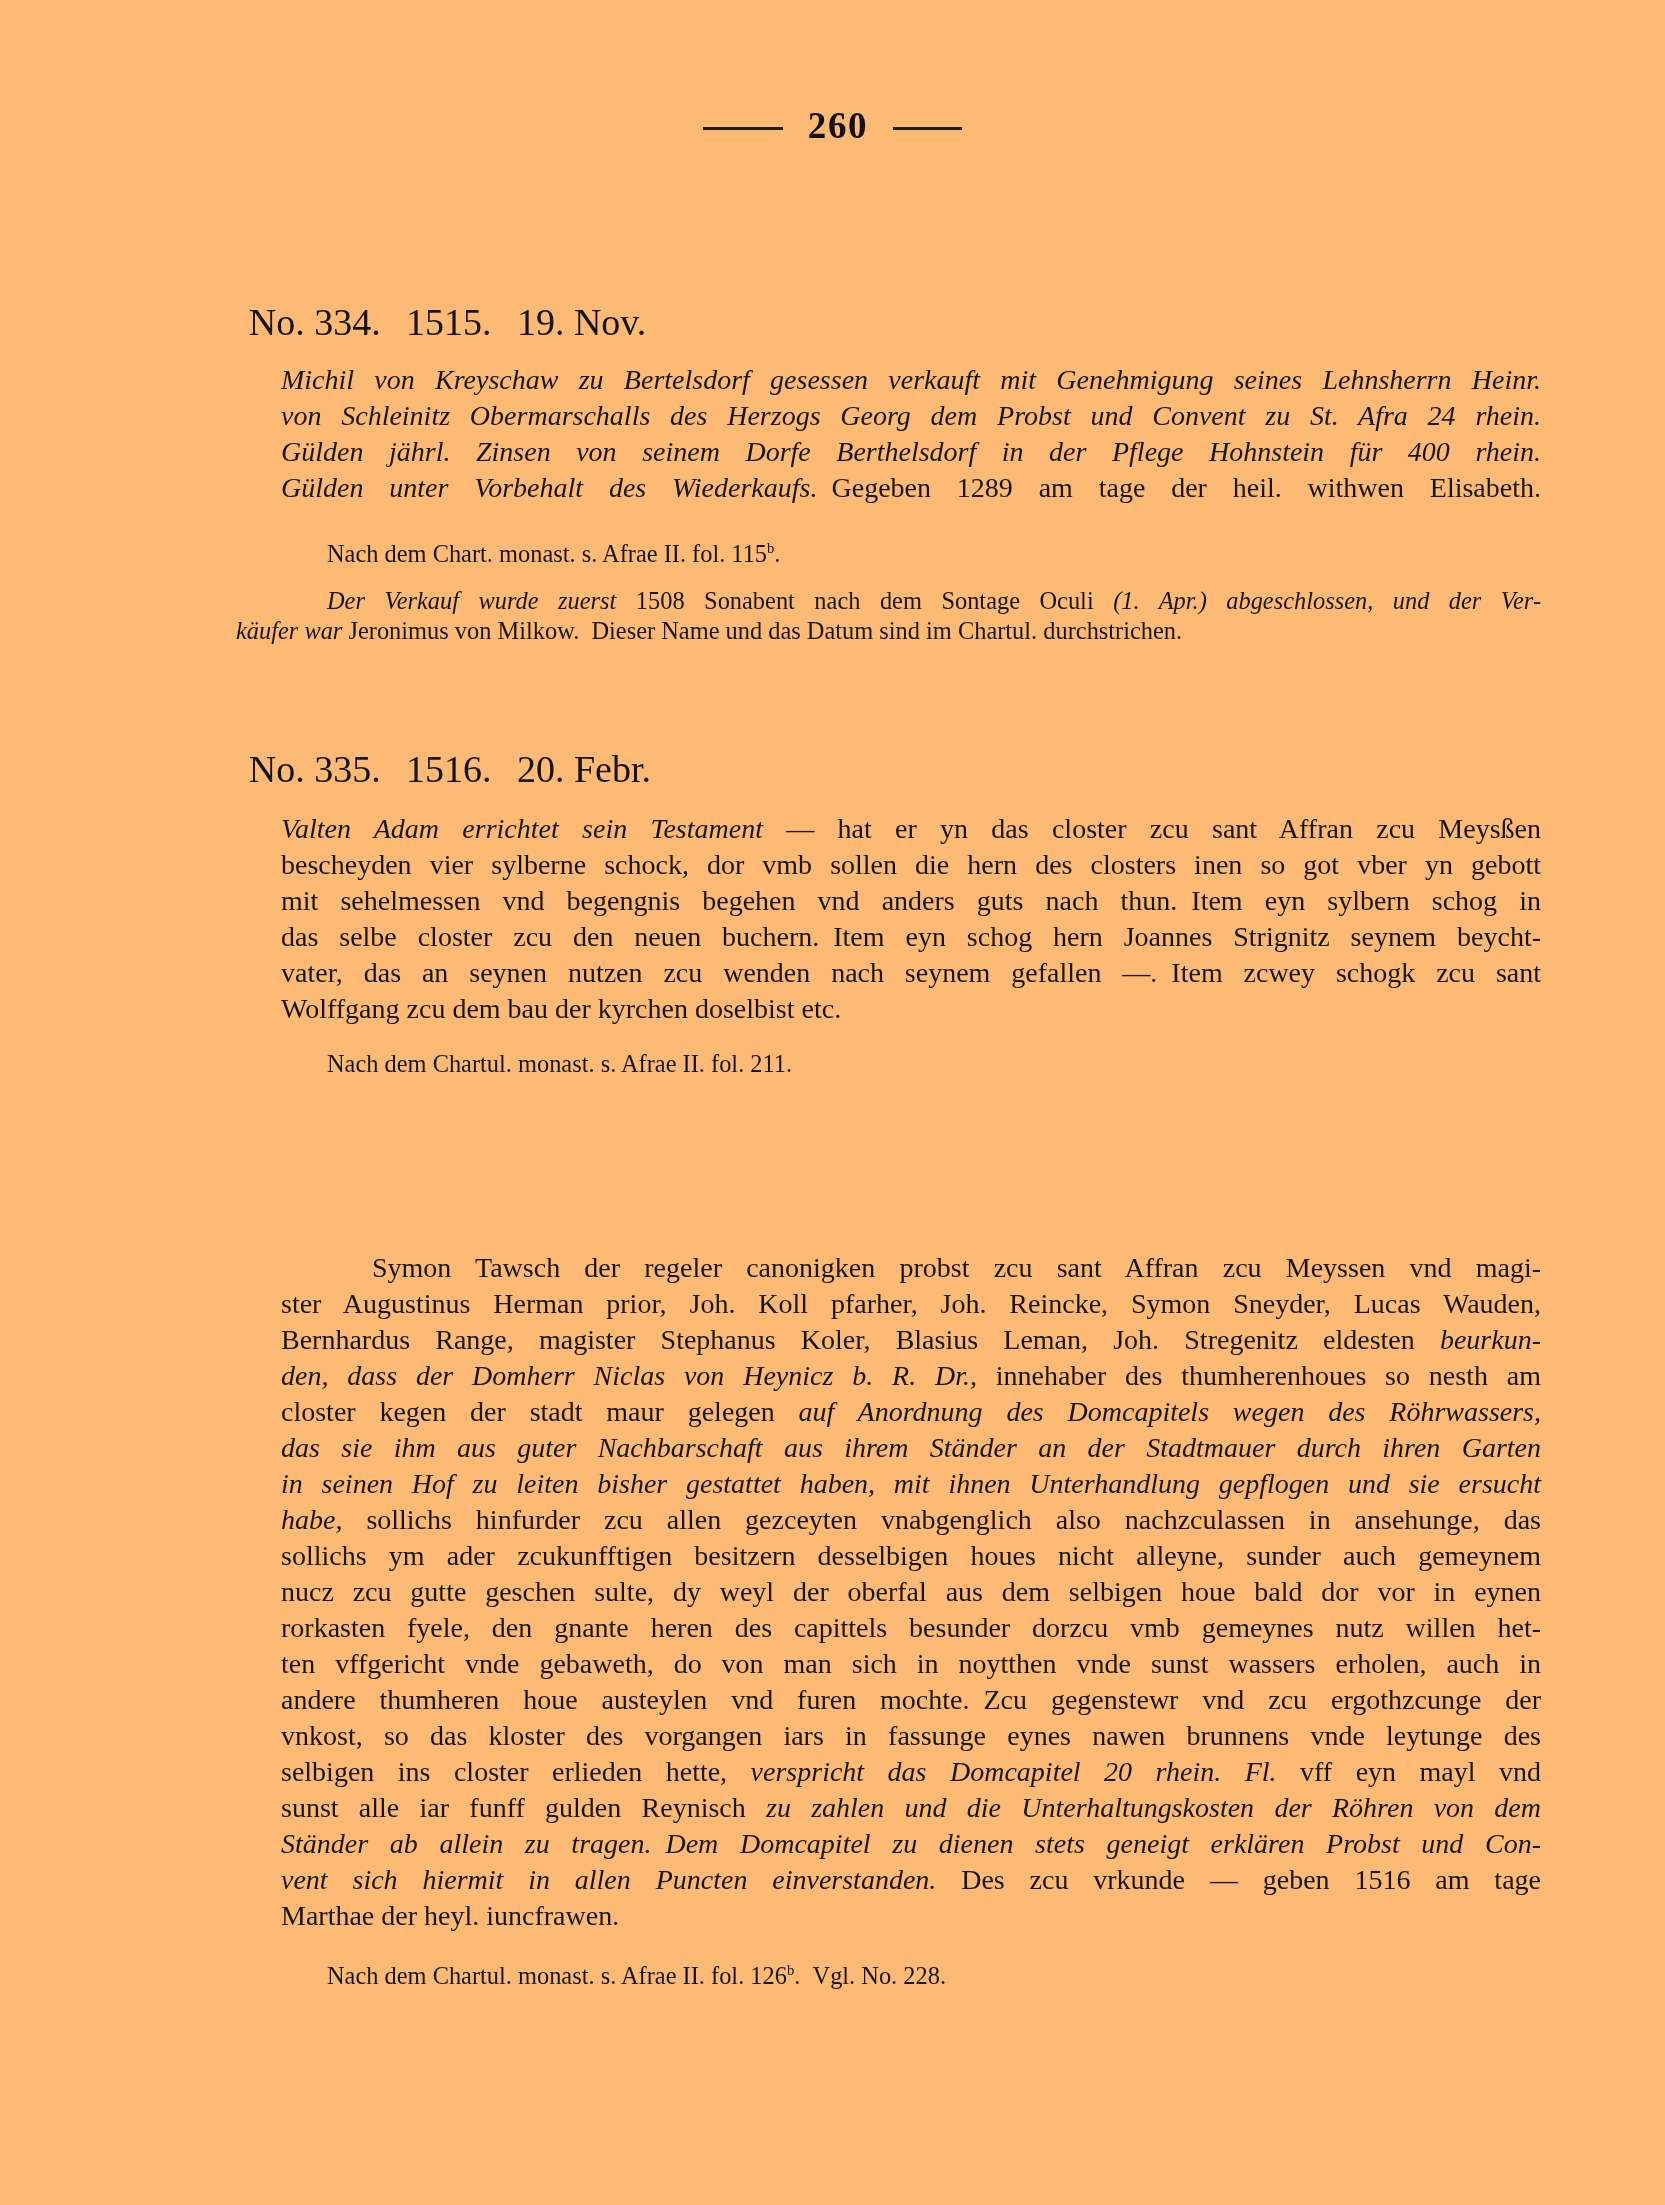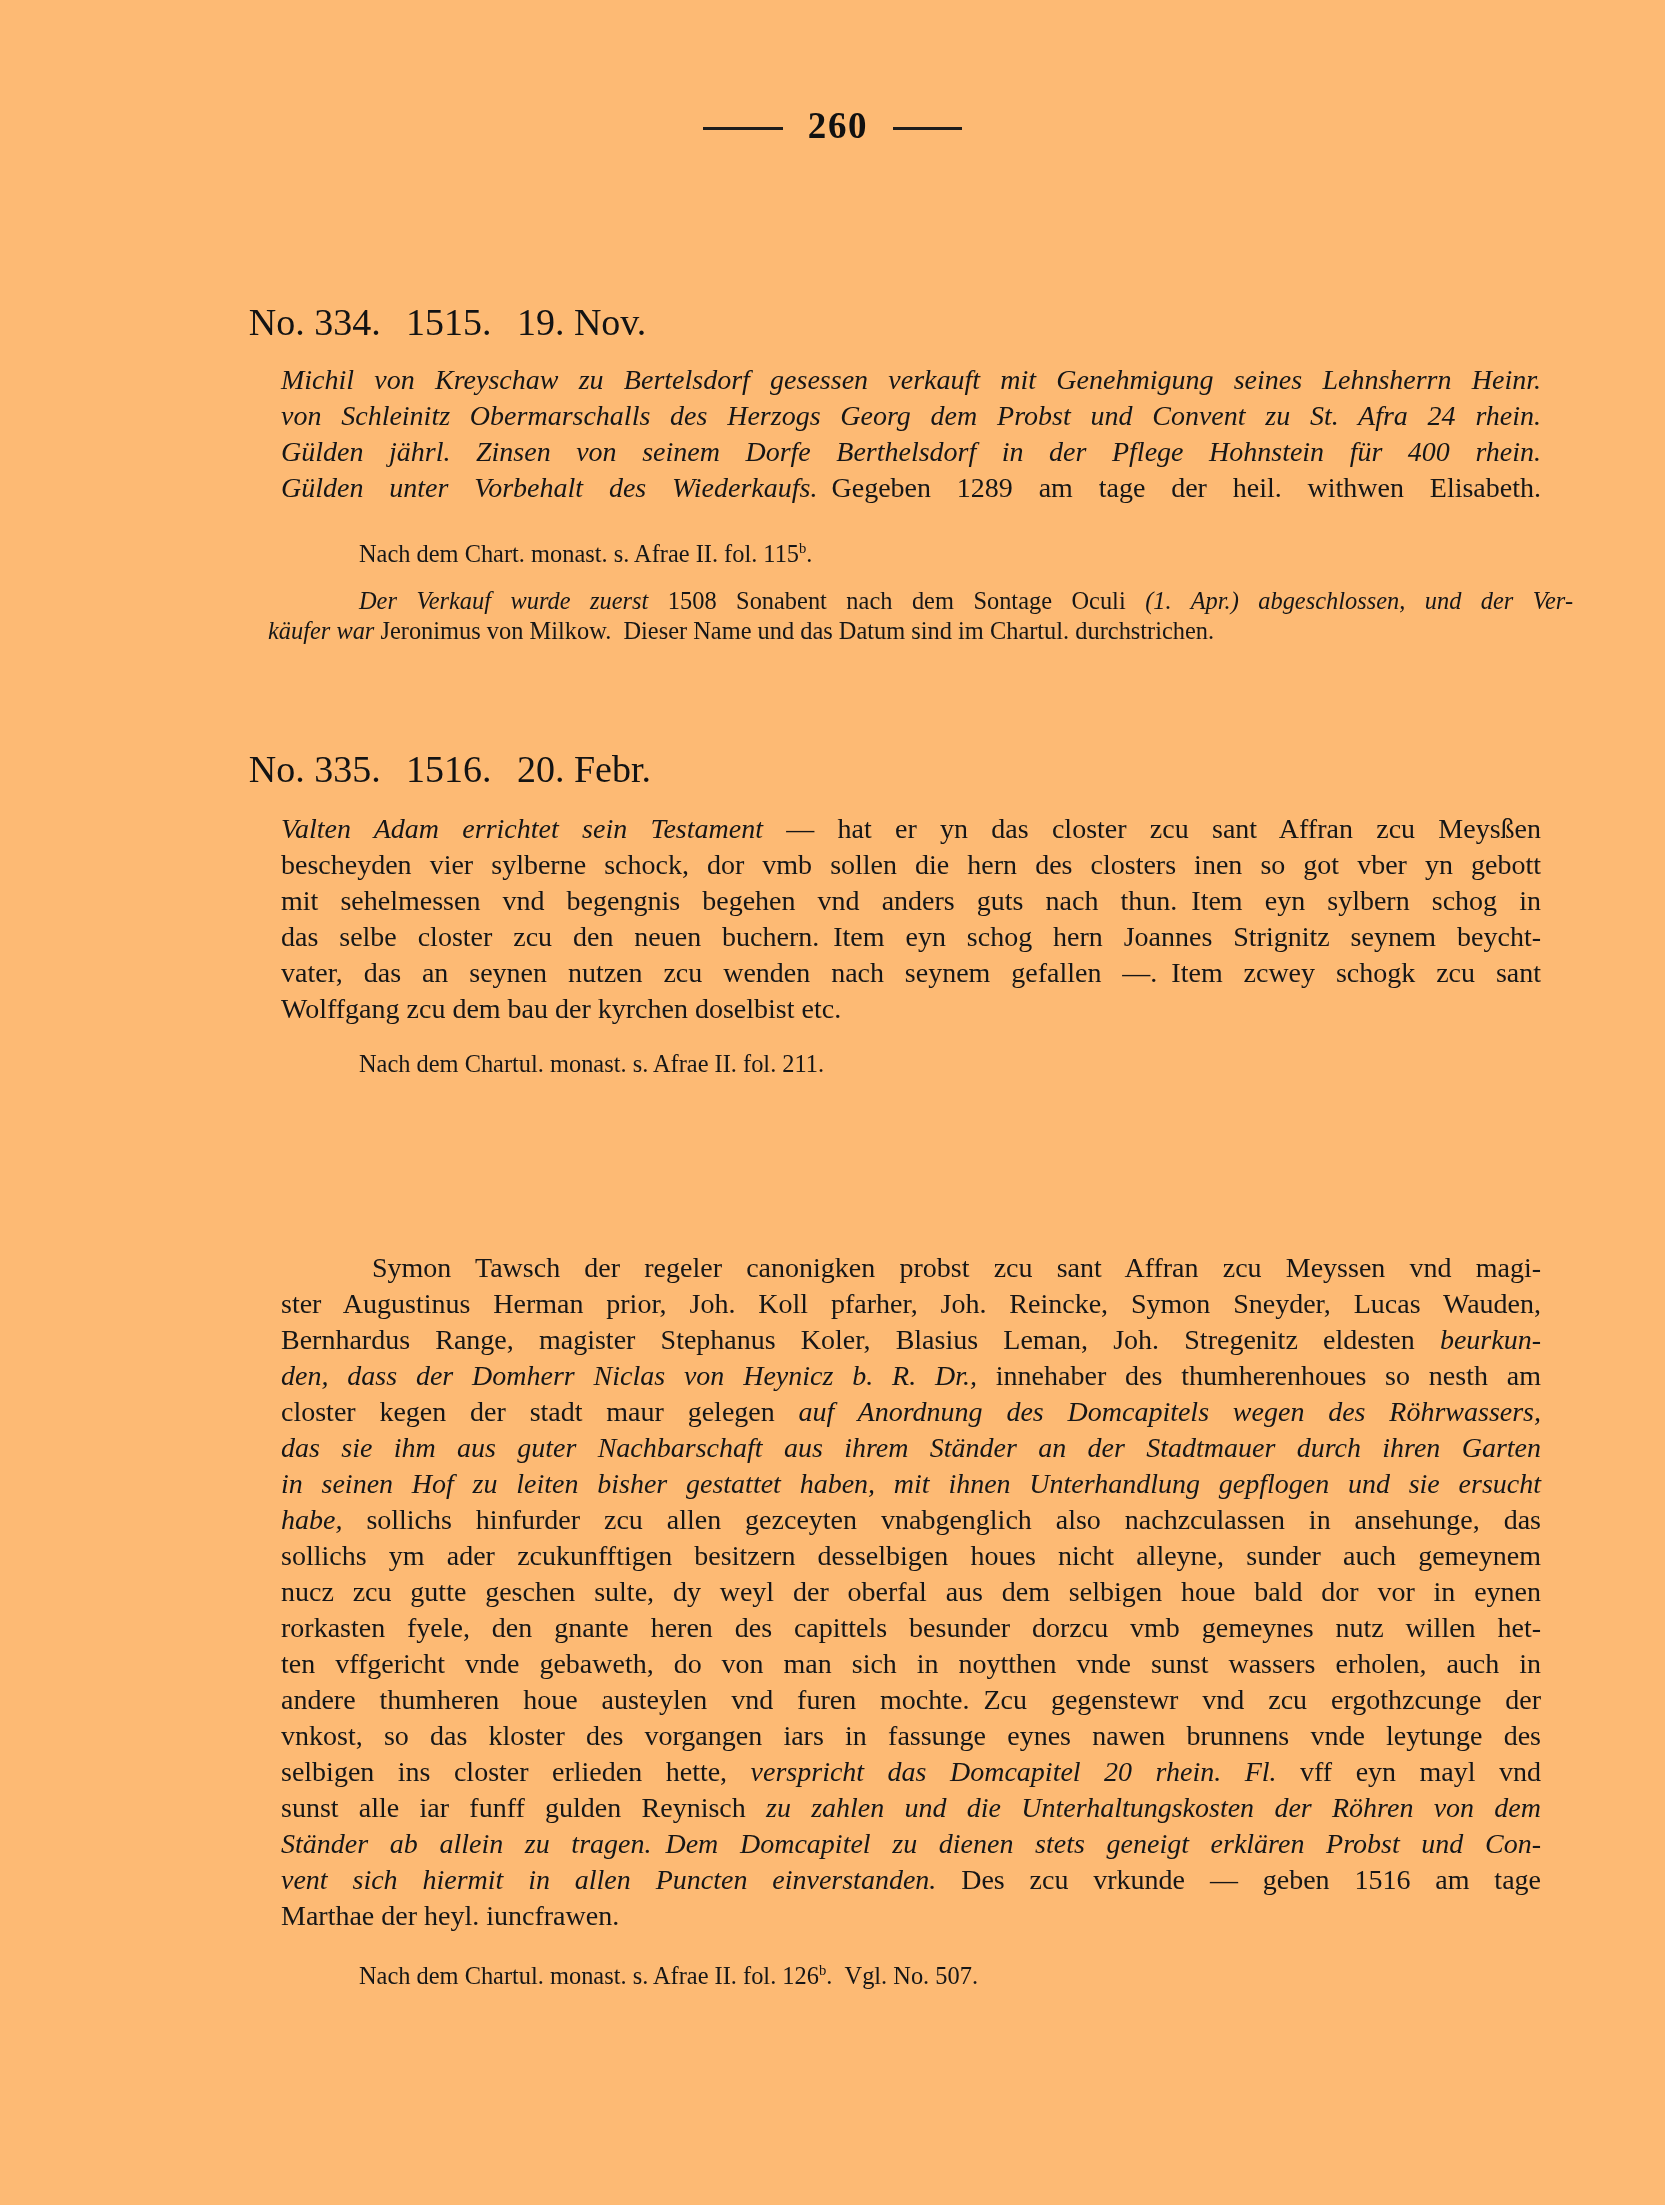--- a/index.html
+++ b/index.html
@@ -48,21 +48,21 @@
     color: #131313;
   }
   .hpart { margin: 0 12.7px; }
   .block {
     position: absolute;
     left: 236px;
     width: 1305px;
   }
   .para { font-size: 28px; }
   .para .tline { line-height: 36px; margin-left: 45px; }
-  .note { font-size: 24.4px; margin-left: 32px; }
+  .note { font-size: 24.4px; }
   .note .tline { line-height: 30px; }
   .tline {
     text-align: justify;
     text-align-last: justify;
   }
   .tline.nojust { text-align-last: left; }
   .tline.ind { text-indent: 91px; }
   .it { font-style: italic; }
   .sup { vertical-align: super; font-size: 0.6em; }
 </style>
@@ -122,17 +122,17 @@
       <div class="tline"><span>ten vffgericht vnde gebaweth, do von man sich in noytthen vnde sunst wassers erholen, auch in</span></div>
       <div class="tline"><span>andere thumheren houe austeylen vnd furen mochte. Zcu gegenstewr vnd zcu ergothzcunge der</span></div>
       <div class="tline"><span>vnkost, so das kloster des vorgangen iars in fassunge eynes nawen brunnens vnde leytunge des</span></div>
       <div class="tline"><span>selbigen ins closter erlieden hette, </span><span class="it">verspricht das Domcapitel 20 rhein. Fl. </span><span>vff eyn mayl vnd</span></div>
       <div class="tline"><span>sunst alle iar funff gulden Reynisch </span><span class="it">zu zahlen und die Unterhaltungskosten der Röhren von dem</span></div>
       <div class="tline"><span class="it">Ständer ab allein zu tragen. Dem Domcapitel zu dienen stets geneigt erklären Probst und Con-</span></div>
       <div class="tline"><span class="it">vent sich hiermit in allen Puncten einverstanden. </span><span>Des zcu vrkunde — geben 1516 am tage</span></div>
       <div class="tline nojust"><span>Marthae der heyl. iuncfrawen.</span></div>
     </div>
   <div class="block note" style="top:1955px">
-      <div class="tline nojust ind"><span>Nach dem Chartul. monast. s. Afrae II. fol. 126</span><span class="sup">b</span><span>. Vgl. No. 507.</span></div>
+      <div class="tline nojust ind"><span>Nach dem Chartul. monast. s. Afrae II. fol. 126</span><span class="sup">b</span><span>. Vgl. No. 228.</span></div>
     </div>
 
 </div>
 
 
 </body></html>

